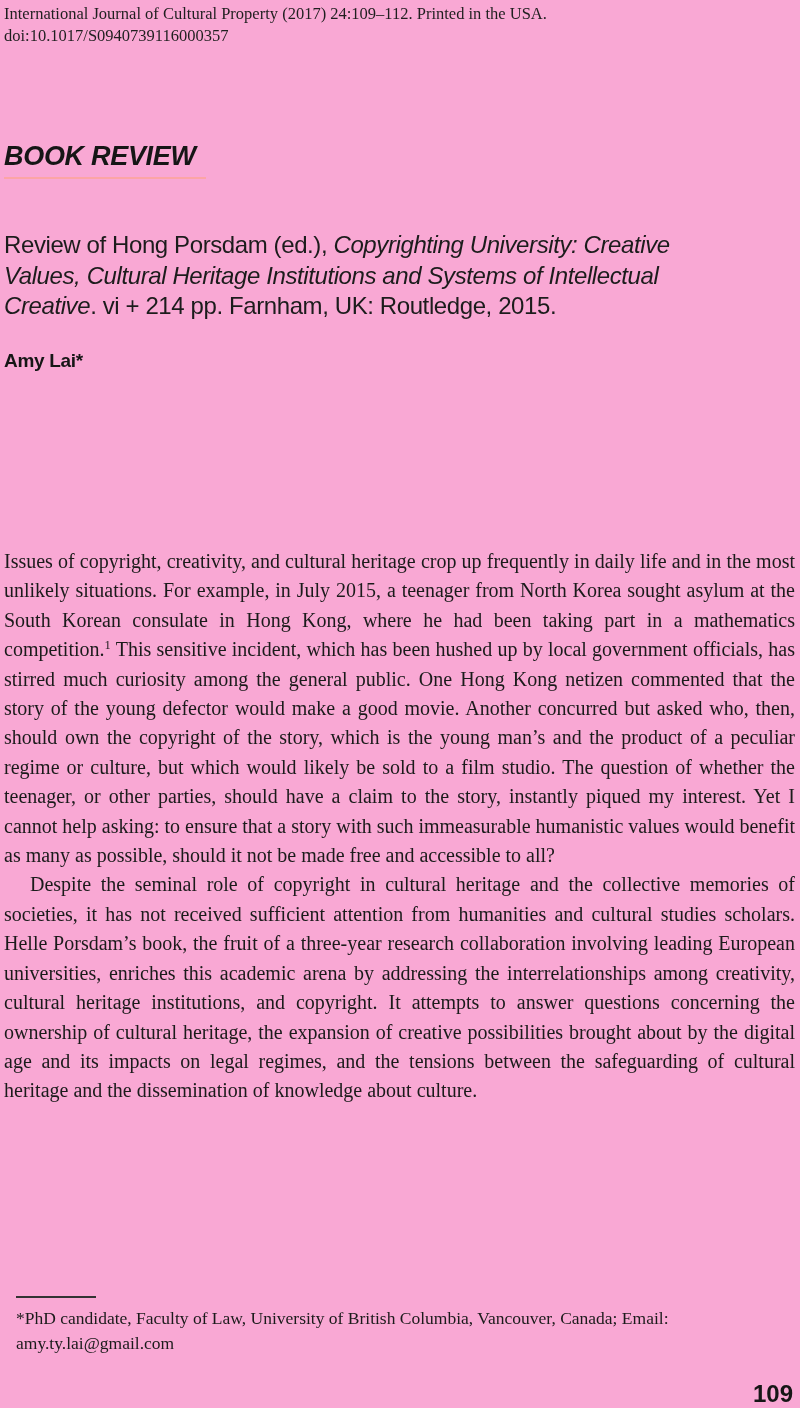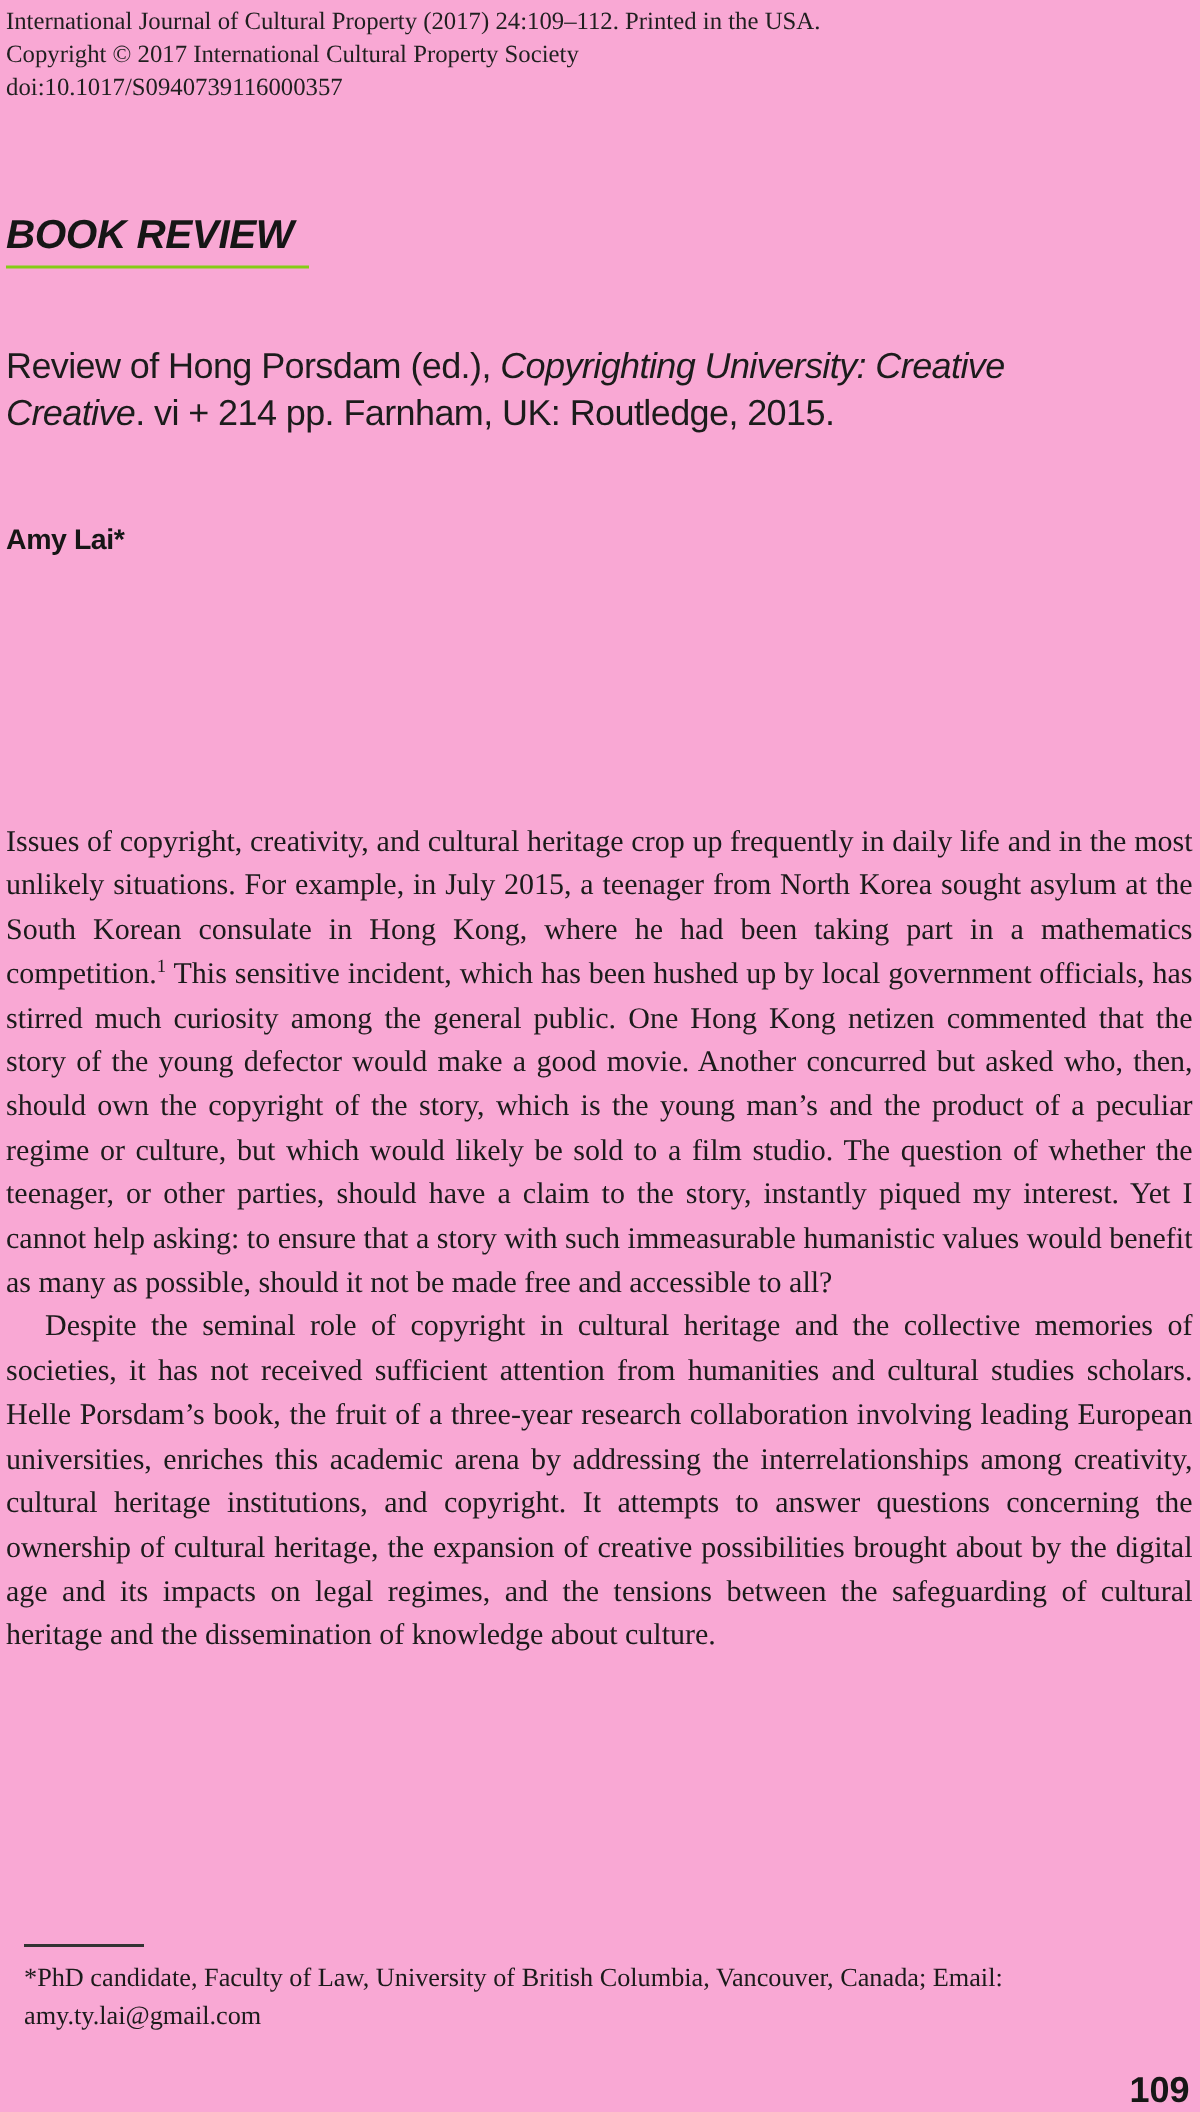--- a/index.html
+++ b/index.html
@@ -35,21 +35,21 @@
     left: 4px;
   }
   .section-heading span {
     display: inline-block;
     font-family: "Liberation Sans", sans-serif;
     font-style: italic;
     font-weight: bold;
     font-size: 27px;
     letter-spacing: -0.3px;
     color: #161616;
-    border-bottom: 2px solid #84cc16;
+    border-bottom: 2px solid #fca5a5;
     padding: 0 10px 5px 0;
     text-align: right;
   }
 
   
   .review-title {
     position: absolute;
     top: 230px;
     left: 4px;
     font-family: "Liberation Sans", sans-serif;
@@ -126,30 +126,30 @@
     color: #161616;
   }
 </style>
 </head>
 <body>
 
 <div class="page">
 
   <div class="journal-header">
     <div>International Journal of Cultural Property (2017) 24:109–112. Printed in the USA.</div>
-    <div>Copyright © 2017 International Cultural Property Society</div>
     <div>doi:10.1017/S0940739116000357</div>
   </div>
 
   <div class="section-heading">
     <span>BOOK REVIEW</span>
   </div>
 
   <div class="review-title">
     <div class="line"><span>Review of Hong Porsdam (ed.), </span><span class="it">Copyrighting University: Creative</span></div>
+    <div class="line"><span class="it">Values, Cultural Heritage Institutions and Systems of Intellectual</span></div>
     <div class="line"><span class="it">Creative</span><span>. vi + 214 pp. Farnham, UK: Routledge, 2015.</span></div>
   </div>
 
   <div class="author"><span>Amy Lai</span><span>*</span></div>
 
   <div class="body-text">
     <p><span>Issues of copyright, creativity, and cultural heritage crop up frequently in daily life and in the most unlikely situations. For example, in July 2015, a teenager from North Korea sought asylum at the South Korean consulate in Hong Kong, where he had been taking part in a mathematics competition.</span><sup>1</sup><span> This sensitive incident, which has been hushed up by local government officials, has stirred much curiosity among the general public. One Hong Kong netizen commented that the story of the young defector would make a good movie. Another concurred but asked who, then, should own the copyright of the story, which is the young man’s and the product of a peculiar regime or culture, but which would likely be sold to a film studio. The question of whether the teenager, or other parties, should have a claim to the story, instantly piqued my interest. Yet I cannot help asking: to ensure that a story with such immeasurable humanistic values would benefit as many as possible, should it not be made free and accessible to all?</span></p>
     <p class="indent">Despite the seminal role of copyright in cultural heritage and the collective memories of societies, it has not received sufficient attention from humanities and cultural studies scholars. Helle Porsdam’s book, the fruit of a three-year research collaboration involving leading European universities, enriches this academic arena by addressing the interrelationships among creativity, cultural heritage institutions, and copyright. It attempts to answer questions concerning the ownership of cultural heritage, the expansion of creative possibilities brought about by the digital age and its impacts on legal regimes, and the tensions between the safeguarding of cultural heritage and the dissemination of knowledge about culture.</p>
   </div>
 

